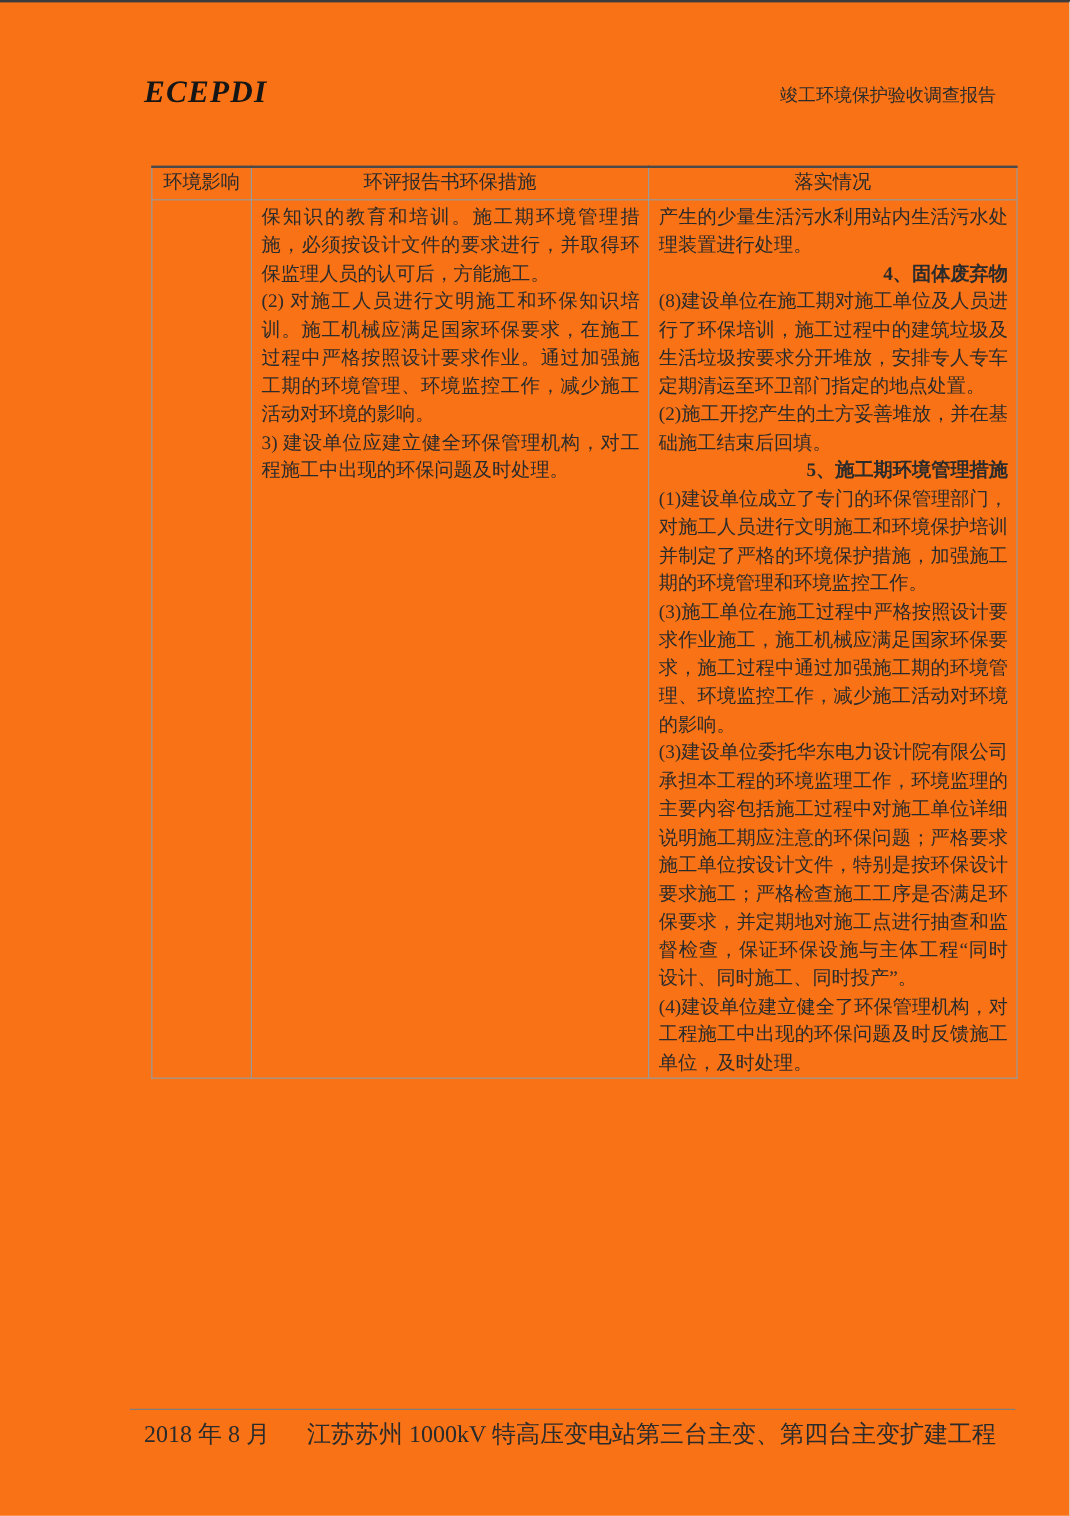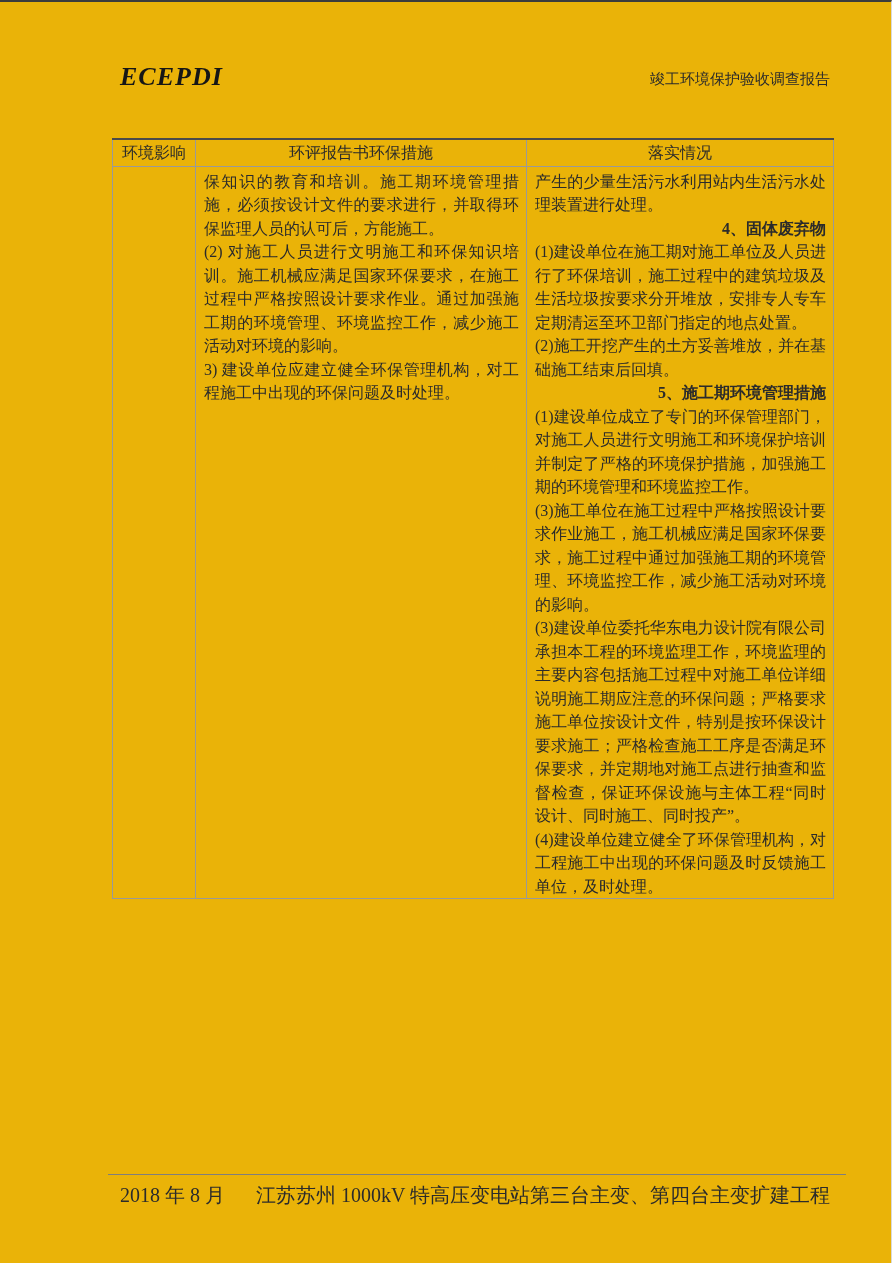--- a/index.html
+++ b/index.html
@@ -6,21 +6,21 @@
   body {
     width:892px; height:1263px;
     background:#ffffff;
     font-family:"Liberation Serif","DejaVu Serif",serif;
     color:#2b2b2b;
     position:relative;
     overflow:hidden;
   }
   .page {
     position:absolute; inset:0;
-    background:#eab308;
+    background:#f97316;
     border-top:2px solid #3c3c3c;
     border-right:1px solid #d9d9d9;
     box-sizing:border-box;
     font-family:Liberation Serif, serif;
   }
   
   .doc-header {
     position:absolute; left:110px; right:61px; top:60px;
     display:flex; justify-content:space-between; align-items:flex-end;
   }
@@ -32,21 +32,21 @@
   .report-title { font-size:15px; color:#2b2b2b; padding-bottom:3px; }
   .meta-row {
     position:absolute; left:110px; right:61px; top:108px;
     display:flex; justify-content:space-between;
     font-size:15px;
   }
   .meta-row .code { padding-left:10px; }
   .meta-row .page-no { padding-right:8px; }
   
   table.report {
-    position:absolute; left:112px; top:136px;
+    position:absolute; left:126px; top:136px;
     width:721px; border-collapse:collapse; table-layout:fixed;
   }
   table.report { border-top:2px solid #4a4a4a; }
   table.report th, table.report td {
     border:1px solid #999999;
     font-weight:normal;
     box-sizing:border-box;
   }
   table.report th {
     height:27px; font-size:16px; text-align:center;
@@ -99,21 +99,21 @@
       <tr>
         <td></td>
         <td>
             <div class="para">保知识的教育和培训。施工期环境管理措施，必须按设计文件的要求进行，并取得环保监理人员的认可后，方能施工。</div>
             <div class="para">(2) 对施工人员进行文明施工和环保知识培训。施工机械应满足国家环保要求，在施工过程中严格按照设计要求作业。通过加强施工期的环境管理、环境监控工作，减少施工活动对环境的影响。</div>
             <div class="para">3) 建设单位应建立健全环保管理机构，对工程施工中出现的环保问题及时处理。</div>
           </td>
         <td>
             <div class="para">产生的少量生活污水利用站内生活污水处理装置进行处理。</div>
             <div class="para bold">4、固体废弃物</div>
-            <div class="para">(1)建设单位在施工期对施工单位及人员进行了环保培训，施工过程中的建筑垃圾及生活垃圾按要求分开堆放，安排专人专车定期清运至环卫部门指定的地点处置。</div>
+            <div class="para">(8)建设单位在施工期对施工单位及人员进行了环保培训，施工过程中的建筑垃圾及生活垃圾按要求分开堆放，安排专人专车定期清运至环卫部门指定的地点处置。</div>
             <div class="para">(2)施工开挖产生的土方妥善堆放，并在基础施工结束后回填。</div>
             <div class="para bold">5、施工期环境管理措施</div>
             <div class="para">(1)建设单位成立了专门的环保管理部门，对施工人员进行文明施工和环境保护培训并制定了严格的环境保护措施，加强施工期的环境管理和环境监控工作。</div>
             <div class="para">(3)施工单位在施工过程中严格按照设计要求作业施工，施工机械应满足国家环保要求，施工过程中通过加强施工期的环境管理、环境监控工作，减少施工活动对环境的影响。</div>
             <div class="para">(3)建设单位委托华东电力设计院有限公司承担本工程的环境监理工作，环境监理的主要内容包括施工过程中对施工单位详细说明施工期应注意的环保问题；严格要求施工单位按设计文件，特别是按环保设计要求施工；严格检查施工工序是否满足环保要求，并定期地对施工点进行抽查和监督检查，保证环保设施与主体工程“同时设计、同时施工、同时投产”。</div>
             <div class="para">(4)建设单位建立健全了环保管理机构，对工程施工中出现的环保问题及时反馈施工单位，及时处理。</div>
           </td>
       </tr>
     </tbody>
   </table>

